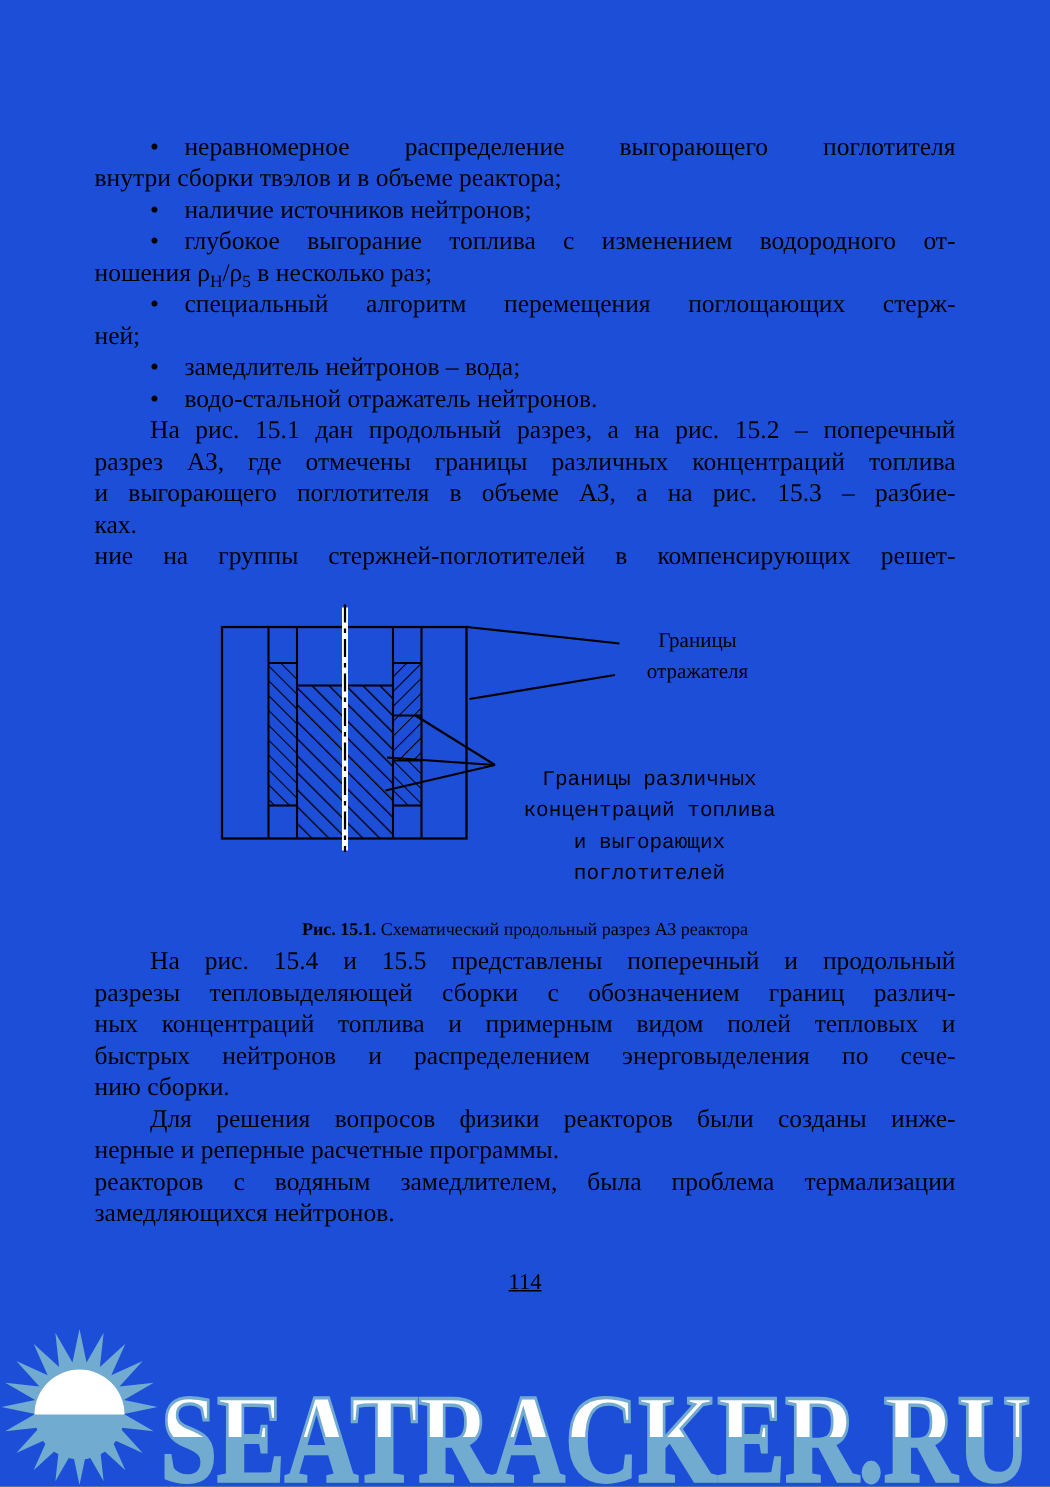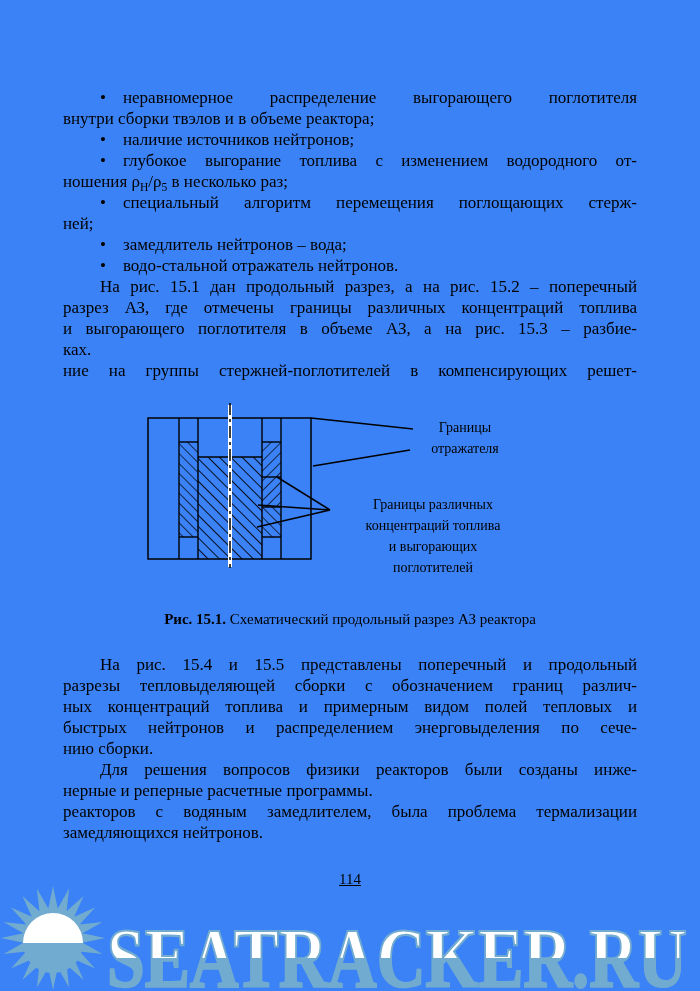--- a/index.html
+++ b/index.html
@@ -1,31 +1,31 @@
 <!DOCTYPE html>
 <html><head>
 <meta charset="utf-8">
 <style>
   html,body{margin:0;padding:0;background:#888;}
   .page{
     position:relative;width:700px;height:991px;margin:0 auto;
-    background:#3b82f6;color:#000;overflow:hidden;
+    background:#1d4ed8;color:#000;overflow:hidden;
     font-family:"Liberation Serif",serif;font-size:17px;line-height:21px;
   }
   .content{padding:87px 63px 0 63px;}
   .ln{text-align:justify;text-align-last:justify;white-space:normal;}
   .ln.first{text-indent:37px;}
   .ln.end{text-align-last:left;}
   sub{font-size:68%;line-height:0;}
   .figure{position:relative;height:228px;}
   .fig-svg{position:absolute;left:37px;top:14px;}
   .fig-label{position:absolute;font-size:14px;line-height:21px;text-align:center;}
   .fig-label.reflector{left:337px;top:36px;width:130px;}
-  .fig-label.concentrations{left:285px;top:113px;width:170px;}
-  .caption{text-align:center;font-size:15px;line-height:21px;margin-bottom:24px;}
+  .fig-label.concentrations{left:285px;top:129px;width:170px;font-family:Liberation Mono, monospace;}
+  .caption{text-align:center;font-size:12px;line-height:21px;}
   .caption .cap-label{font-weight:bold;}
   .pagenum{text-align:center;font-size:15px;line-height:21px;margin-top:26px;text-decoration:underline;}
   .watermark-sun{position:absolute;left:0;top:885px;}
   .watermark-text-svg{position:absolute;left:95px;top:905px;}
 </style>
 </head>
 <body>
 
 <div class="page">
   <div class="content">

